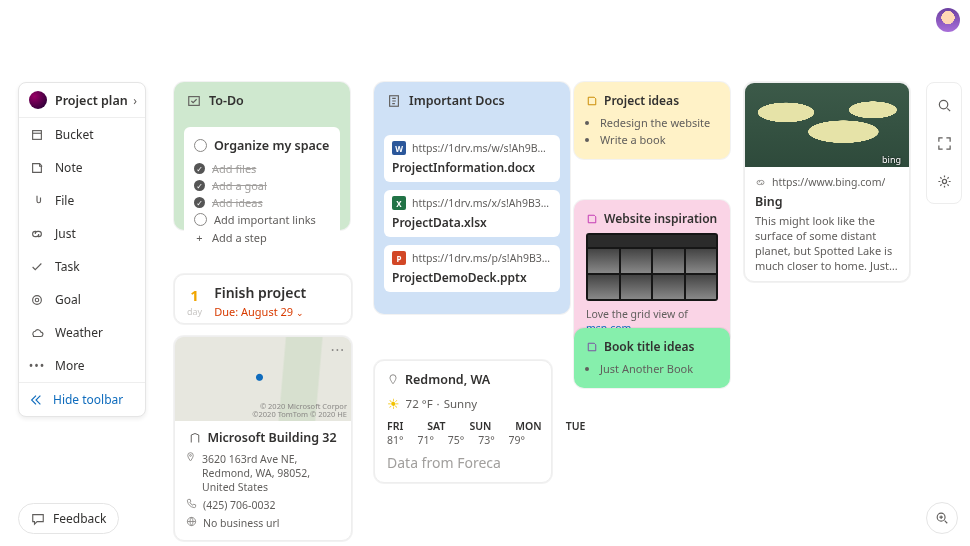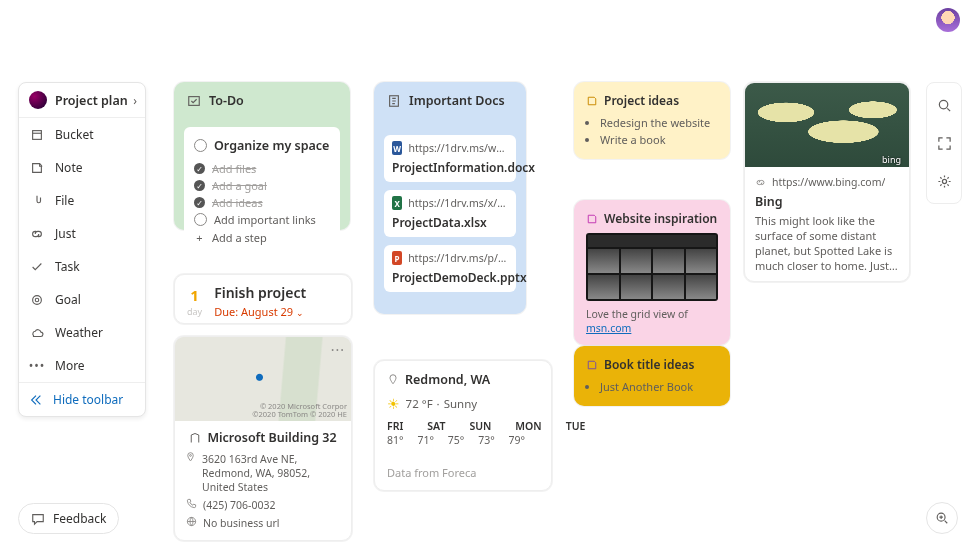--- a/index.html
+++ b/index.html
@@ -170,35 +170,35 @@
             }
   .map-attrib { position:absolute; right:4px; bottom:3px; font-size:7.5px; color:#8a8886; text-align:right; line-height:1.1;}
   .map-dots { position:absolute; right:6px; top:3px; color:#8a8886; font-size:14px; letter-spacing:1px; cursor:pointer;}
   .map-body { padding:8px 10px; }
   .map-title { font-size:12.5px; font-weight:600; margin-bottom:4px; display:flex;align-items:center;justify-content:center;}
   .map-title svg{ width:12px;height:12px;stroke:#605e5c;fill:none;stroke-width:1.3;margin-right:6px;}
   .map-line { display:flex; align-items:flex-start; font-size:10.5px; color:#605e5c; padding:2px 0; }
   .map-line .mico { width:12px; margin-right:6px; display:flex;align-items:center;justify-content:center;}
   .map-line .mico svg { width:11px; height:11px; stroke:#8a8886; fill:none; stroke-width:1.3;}
   
-  .docs-card { left:374px; top:42px; width:152px; height:232px; background:#cfe1f6; }
+  .docs-card { left:374px; top:42px; width:196px; height:232px; background:#cfe1f6; }
   .doc-item {
     background:#fff; border-radius:6px; margin:8px 10px; padding:6px 8px;
     display:flex; flex-direction:column;
   }
   .doc-head { display:flex; align-items:center; font-size:10.5px; color:#605e5c; }
   .fi { width:14px; height:14px; margin-right:6px; border-radius:2px; display:flex; align-items:center; justify-content:center; }
   .fi-word  { background:#2b579a; } .fi-word::after{content:"W"; color:#fff; font-size:8px; font-weight:700;}
   .fi-excel { background:#217346; } .fi-excel::after{content:"X"; color:#fff; font-size:8px; font-weight:700;}
   .fi-ppt   { background:#d24726; } .fi-ppt::after{content:"P"; color:#fff; font-size:8px; font-weight:700;}
   .doc-file { font-size:12px; font-weight:600; color:#323130; margin-top:4px;}
   
   .note-yellow { left:574px; top:42px; width:156px; background:#fff2c7; }
   .note-pink   { left:574px; top:160px; width:156px; background:#fad4e6; }
-  .note-purple { left:574px; top:306px; width:156px; background:#eab308; }
+  .note-purple { left:574px; top:288px; width:156px; background:#86efac; }
   .note-title { display:flex; align-items:center; font-size:12px; font-weight:600; }
   .note-title svg { width:12px; height:12px; stroke:#ca8a00; fill:none; stroke-width:1.3; margin-right:6px;}
   .note-purple .note-title svg { stroke:#7a4ea0; }
   .note-pink .note-title svg { stroke:#c239b3; }
   .bullets { margin:6px 0 0; padding-left:14px; font-size:11px; color:#605e5c; }
   .bullets li { margin-bottom:2px; }
   .web-thumb {
     height:64px; margin:6px 0; border-radius:3px; overflow:hidden;
     display:grid; grid-template-columns:repeat(4,1fr); grid-template-rows:12px 1fr 1fr; gap:2px;
     background:#161616; padding:2px;
@@ -225,21 +225,21 @@
   
   .weather-card { left:374px; top:320px; width:176px; background:#fff; border:1px solid #eee; }
   .w-title { display:flex; align-items:center; font-size:12.5px; font-weight:600;}
   .w-title svg { width:12px; height:12px; stroke:#8a8886; fill:none; stroke-width:1.3; margin-right:6px;}
   .w-now { display:flex; align-items:center; font-size:11.5px; color:#605e5c; margin:6px 0;}
   .w-now .sun { color:#f2c200; margin-right:6px; font-size:14px;}
   .w-row { display:flex; justify-content:space-between; font-size:10.5px;}
   .w-row div { width:20%; text-align:left; }
   .w-days { font-weight:600; color:#323130;gap:24px; }
   .w-temps { color:#605e5c;}
-  .w-src { font-size:11px; color:#a19f9d; margin-top:18px;}
+  .w-src { font-size:14px; color:#a19f9d; margin-top:6px;}
   
   .ellipsis { overflow:hidden; text-overflow:ellipsis; white-space:nowrap; }
 </style>
 </head>
 <body>
 
 <div class="header">
   <div class="header-bg">
     <div class="band hb-a"></div>
       <div class="band hb-b"></div>

